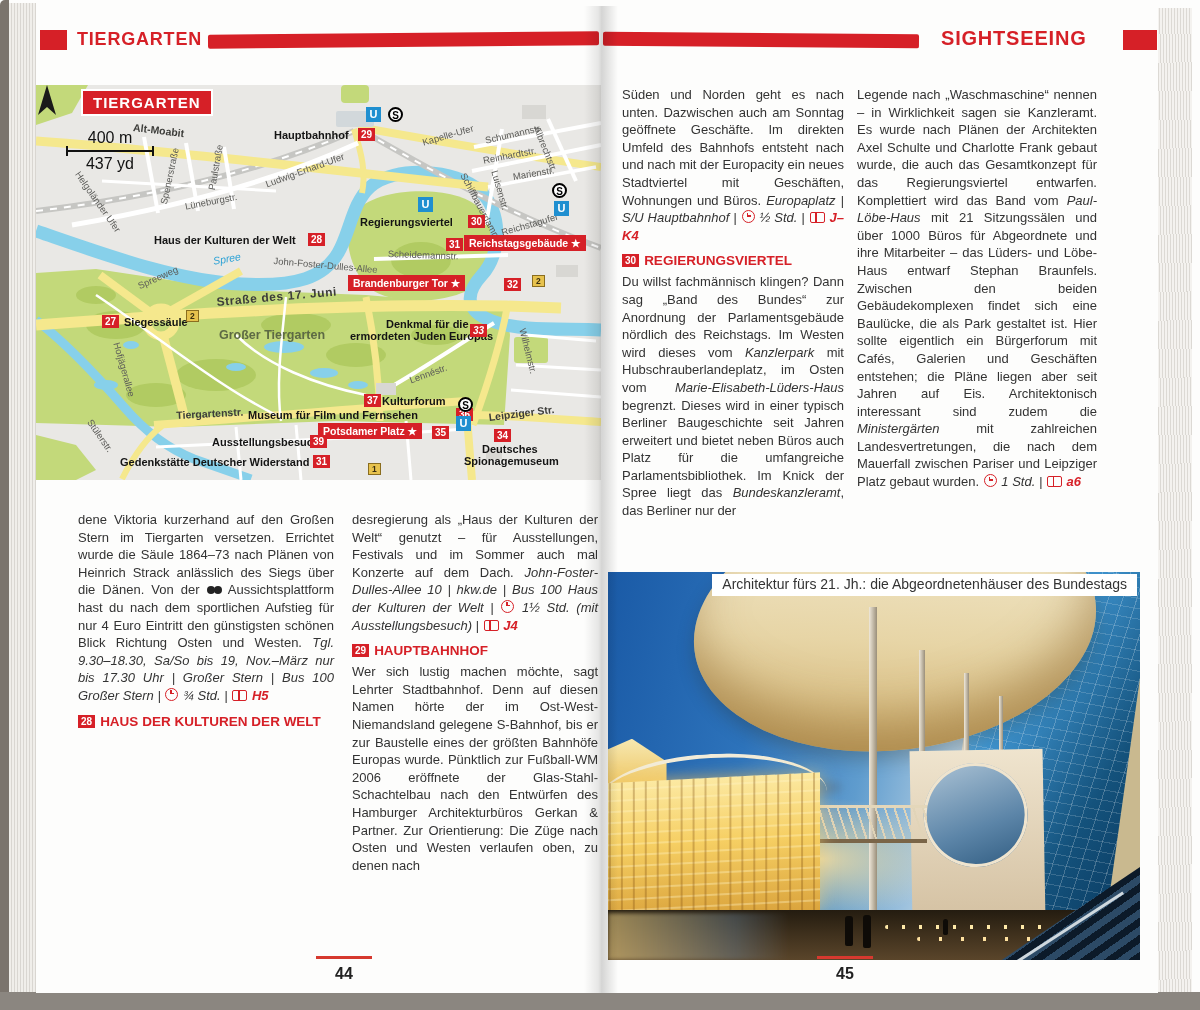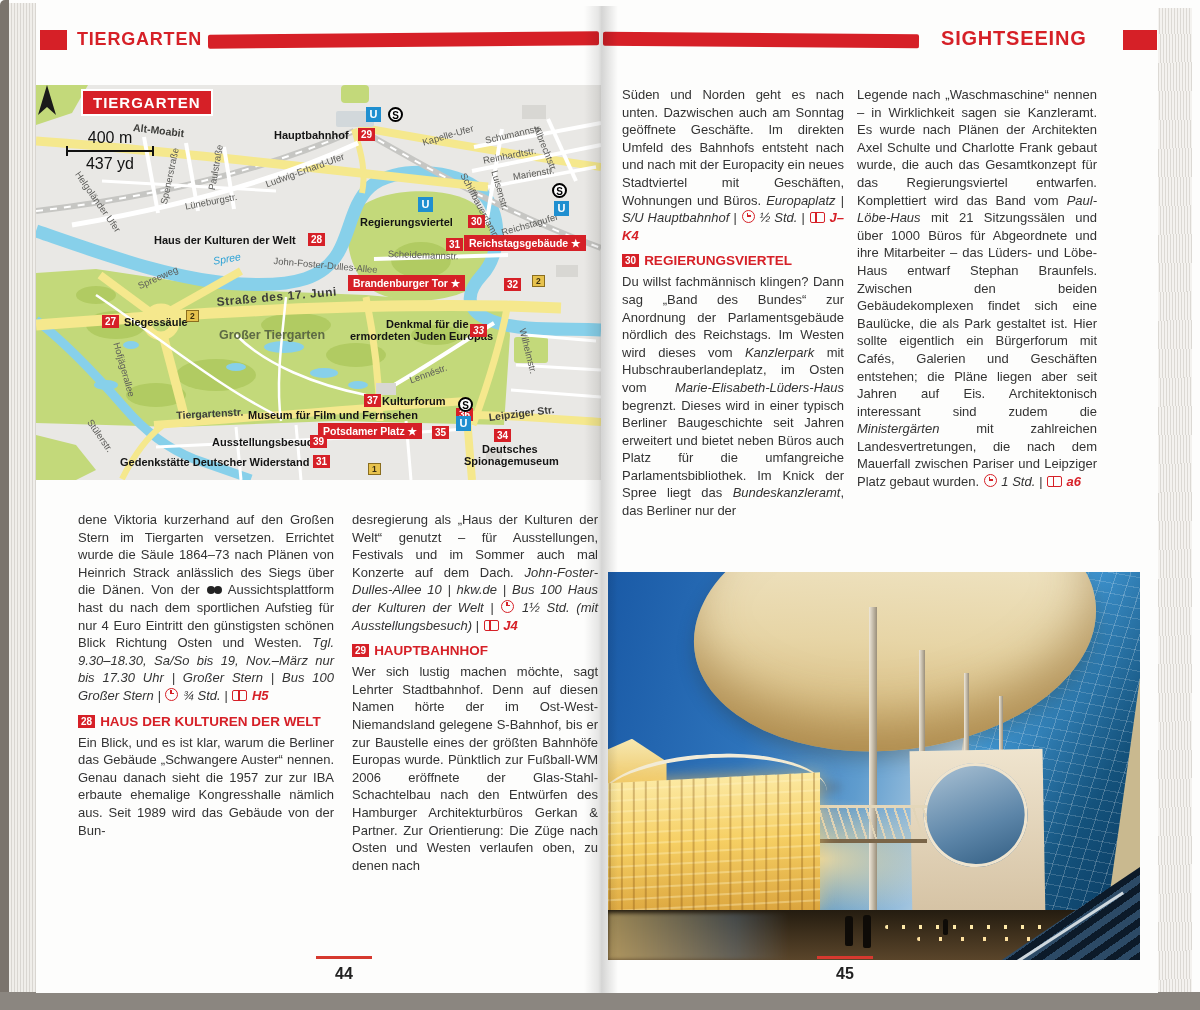--- a/index.html
+++ b/index.html
@@ -292,21 +292,20 @@
       <div class="scalebox">
         <div class="sm">400 m</div>
         <div class="sline"></div>
         <div class="sm">437 yd</div>
       </div>
     </div>
 
     <div class="col" id="l-col1" style="left:42px;top:505px;width:256px;">
         <p><span class="n">dene Viktoria kurzerhand auf den Großen Stern im Tiergarten versetzen. Errichtet wurde die Säule 1864–73 nach Plänen von Heinrich Strack anlässlich des Siegs über die Dänen. Von der </span><span class="ic-binoc"></span><span class="n"> Aussichtsplattform hast du nach dem sportlichen Aufstieg für nur 4 Euro Eintritt den günstigsten schönen Blick Richtung Osten und Westen. </span><span class="i">Tgl. 9.30–18.30, Sa/So bis 19, Nov.–März nur bis 17.30 Uhr | Großer Stern | Bus 100 Großer Stern | </span><span class="ic-clock"></span><span class="i"> ¾ Std. | </span><span class="ic-map"></span><span class="ri"> H5</span></p>
         <div class="sec-h"><span class="hbadge">28</span><span>HAUS DER KULTUREN DER WELT</span></div>
-        <p><span class="n">Ein Blick, und es ist klar, warum die Berliner das Gebäude „Schwangere Auster“ nennen. Genau danach sieht die 1957 zur zur IBA erbaute ehemalige Kongresshalle nämlich aus. Seit 1989 wird das Gebäude von der Bun-</span></p>
       </div>
     <div class="col" id="l-col2" style="left:316px;top:505px;width:246px;">
         <p><span class="n">desregierung als „Haus der Kulturen der Welt“ genutzt – für Ausstellungen, Festivals und im Sommer auch mal Konzerte auf dem Dach. </span><span class="i">John-Foster-Dulles-Allee 10 | hkw.de | Bus 100 Haus der Kulturen der Welt | </span><span class="ic-clock"></span><span class="i"> 1½ Std. (mit Ausstellungsbesuch) | </span><span class="ic-map"></span><span class="ri"> J4</span></p>
         <div class="sec-h"><span class="hbadge">29</span><span>HAUPTBAHNHOF</span></div>
         <p><span class="n">Wer sich lustig machen möchte, sagt Lehrter Stadtbahnhof. Denn auf diesen Namen hörte der im Ost-West-Niemandsland gelegene S-Bahnhof, bis er zur Baustelle eines der größten Bahnhöfe Europas wurde. Pünktlich zur Fußball-WM 2006 eröffnete der Glas-Stahl-Schachtelbau nach den Entwürfen des Hamburger Architekturbüros Gerkan &amp; Partner. Zur Orientierung: Die Züge nach Osten und Westen verlaufen oben, zu denen nach</span></p>
       </div>
 
     <div class="pagenum" style="left:278px;top:950px;">
       <div class="pline"></div>
       <div class="pnum">44</div>
@@ -344,20 +343,21 @@
       <div class="ph-lb"></div>
       <div class="ph-ground"></div>
       <div class="ph-refl"></div>
       <div class="ph-lights"></div>
       <div class="ph-lights2"></div>
       <div class="ph-pers ph-pers1"></div>
       <div class="ph-pers ph-pers2"></div>
       <div class="ph-pers ph-pers3"></div>
       <div class="ph-stairs"></div>
       <div class="ph-rail"></div>
+      <div class="ph-caption">Architektur fürs 21. Jh.: die Abgeordnetenhäuser des Bundestags</div>
     </div>
 
     <div class="pagenum" style="left:214px;top:950px;">
       <div class="pline"></div>
       <div class="pnum">45</div>
     </div>
   </div>
 
   <div class="spine"></div>
 </div>

